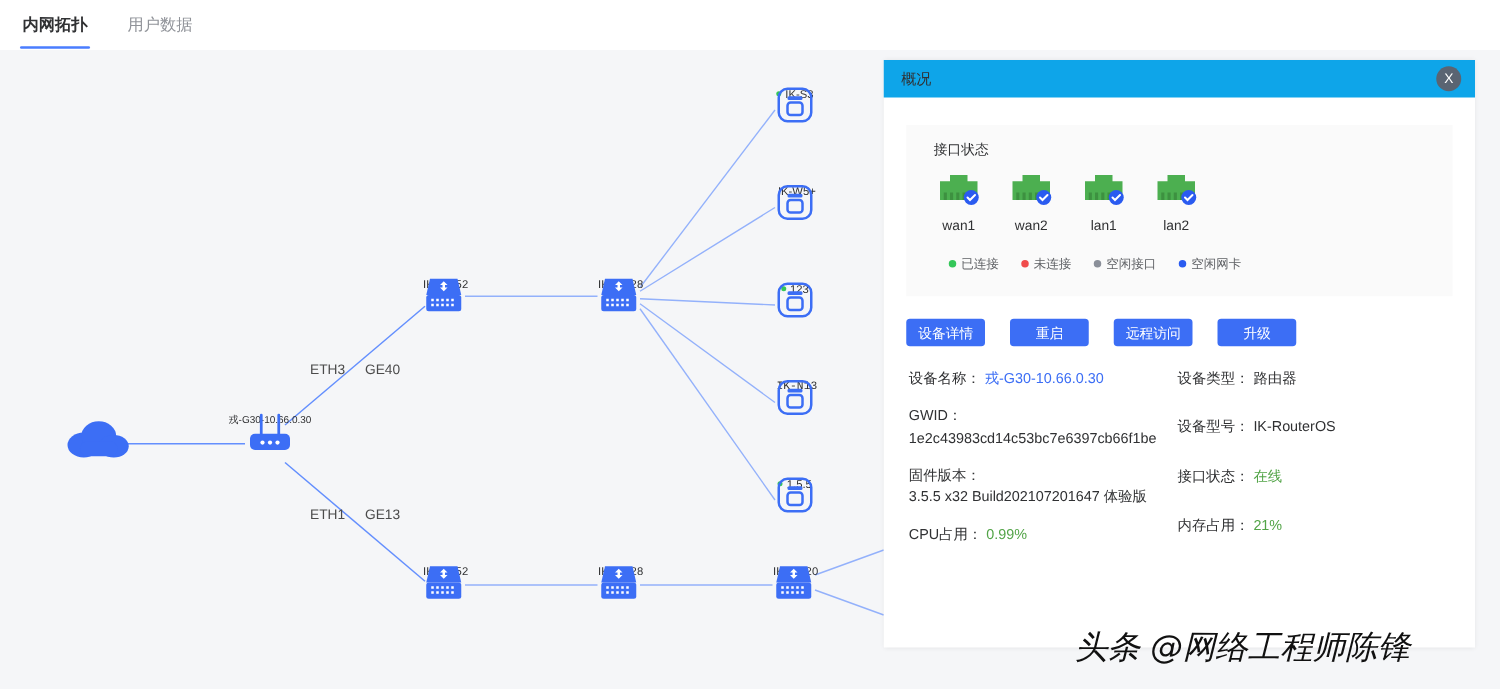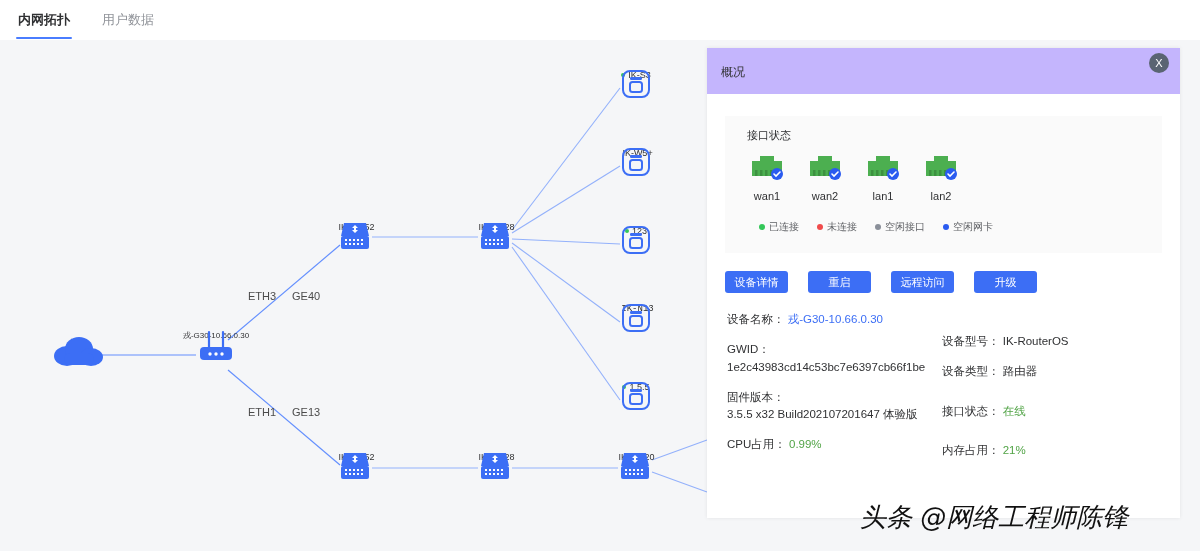--- a/index.html
+++ b/index.html
@@ -54,22 +54,22 @@
   .edge-label{
     position:absolute;font-size:11px;color:#4b4b4b;white-space:nowrap;
   }
 
   
   .panel{
     position:absolute;left:707px;top:48px;width:473px;height:470px;
     background:#ffffff;box-shadow:0 0 4px rgba(0,0,0,.08);
   }
   .panel-head{
-    height:30px;background:#c4b5fd;display:flex;align-items:flex-start;
-    padding:16px 0 0 14px;position:relative;
+    height:30px;background:#0ea5e9;display:flex;align-items:center;
+    padding:0 0 0 14px;position:relative;
   }
   .panel-title{font-size:12px;color:#303133;}
   .close-btn{
     position:absolute;right:11px;top:5px;width:20px;height:20px;border-radius:50%;
     background:#5a6472;color:#fff;font-size:11px;border:none;cursor:pointer;
     display:flex;align-items:center;justify-content:center;font-family:inherit;
   }
   .iface-card{
     margin:22px 18px 0 18px;background:#fafafa;height:137px;position:relative;
   }
@@ -498,28 +498,28 @@
         <div class="info-key">固件版本：</div>
         <div class="val-dark">3.5.5 x32 Build202107201647 体验版</div>
       </div>
       <div class="info-row">
         <span class="info-key">CPU占用：</span>
         <span class="val-green">0.99%</span>
       </div>
     </div>
 
     <div class="info-col-r">
+      <div class="info-row">
+        <span class="info-key">设备类型：</span>
+        <span class="val-dark">路由器</span>
+      </div>
       <div class="info-row" style="margin-top:22px;">
         <span class="info-key">设备型号：</span>
         <span class="val-dark">IK-RouterOS</span>
       </div>
-      <div class="info-row">
-        <span class="info-key">设备类型：</span>
-        <span class="val-dark">路由器</span>
-      </div>
       <div class="info-row" style="margin-top:22px;">
         <span class="info-key">接口状态：</span>
         <span class="val-green">在线</span>
       </div>
       <div class="info-row" style="margin-top:22px;">
         <span class="info-key">内存占用：</span>
         <span class="val-green">21%</span>
       </div>
     </div>
   </div>

